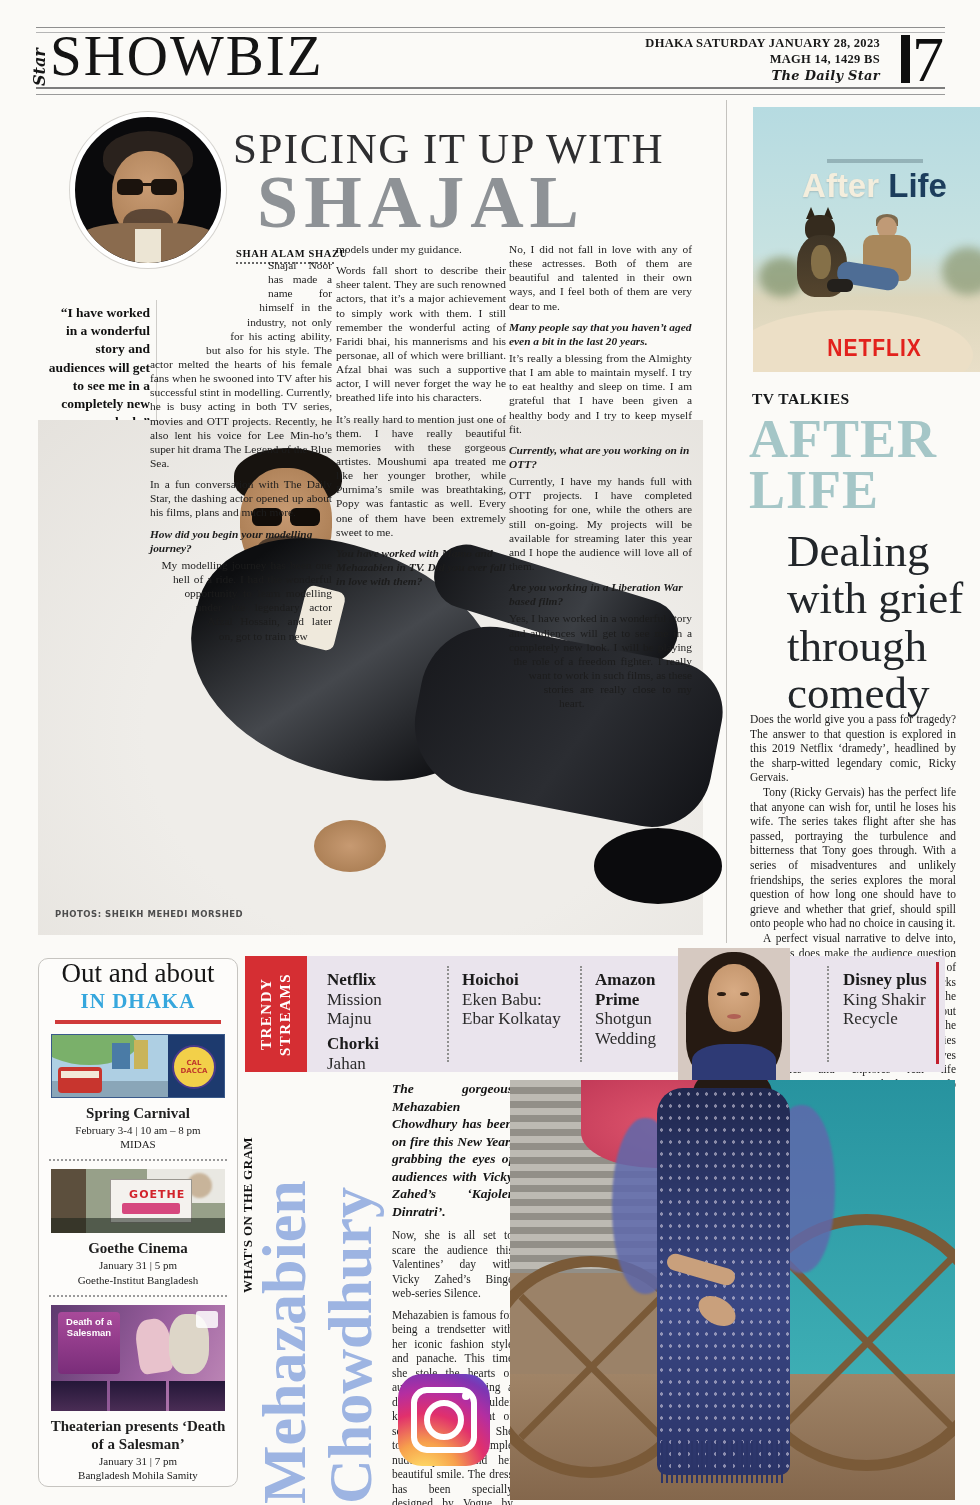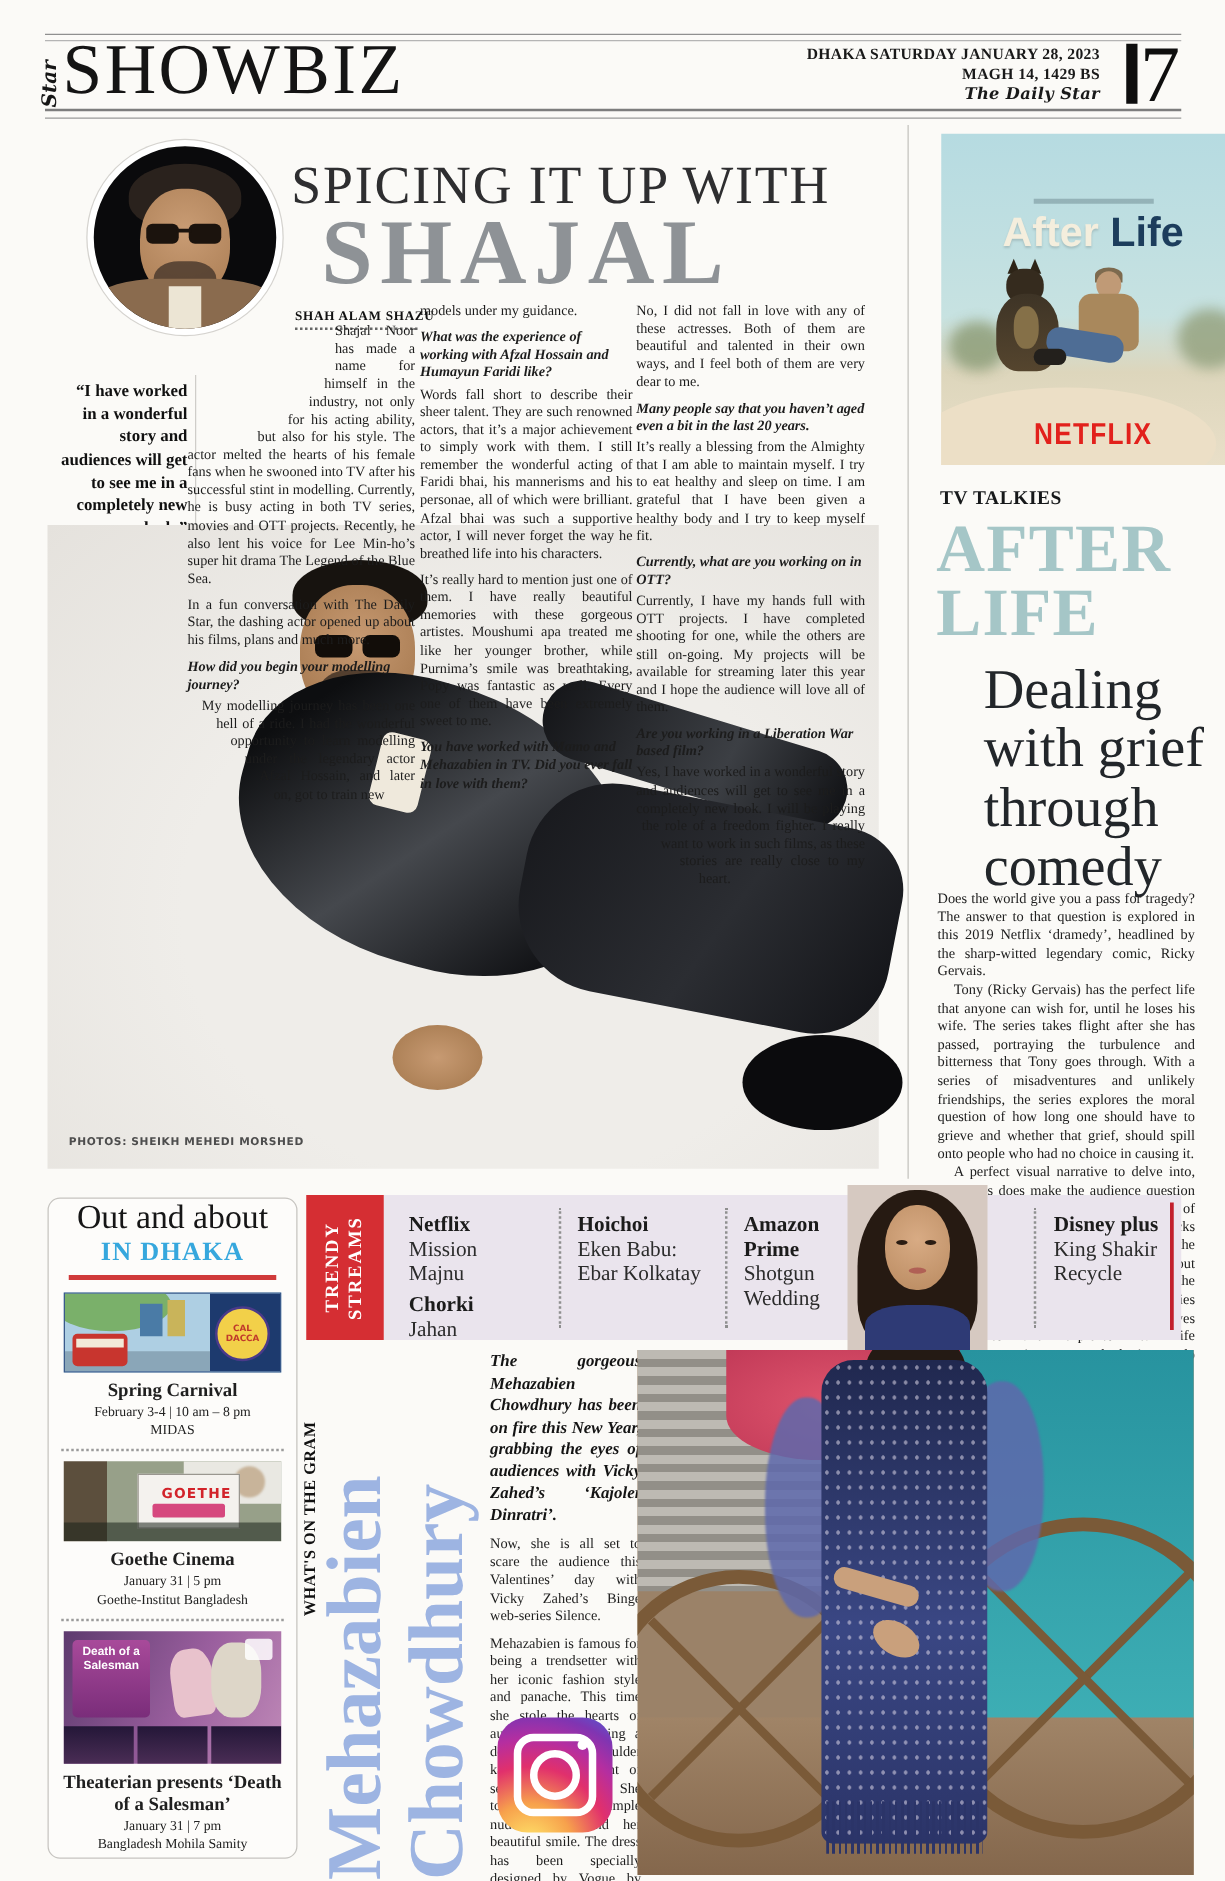--- a/index.html
+++ b/index.html
@@ -224,21 +224,20 @@
   <div class="col" id="col1">
     <div id="c1-shape"></div>
     <p>Shajal Noor has made a name for himself in the industry, not only for his acting ability, but also for his style. The actor melted the hearts of his female fans when he swooned into TV after his successful stint in modelling. Currently, he is busy acting in both TV series, movies and OTT projects. Recently, he also lent his voice for Lee Min-ho’s super hit drama The Legend of the Blue Sea.</p>
     <p>In a fun conversation with The Daily Star, the dashing actor opened up about his films, plans and much more.</p>
     <p class="q">How did you begin your modelling journey?</p>
     <p><span id="a1-shape"></span><span>My modelling journey has been one hell of a ride. I had the wonderful opportunity to learn modelling under the legendary actor Afzal Hossain, and later on, got to train new</span></p>
   </div>
 
   <div class="col" id="col2">
     <p>models under my guidance.</p>
-    <p class="q">What was the experience of working with Afzal Hossain and Humayun Faridi like?</p>
     <p>Words fall short to describe their sheer talent. They are such renowned actors, that it’s a major achievement to simply work with them. I still remember the wonderful acting of Faridi bhai, his mannerisms and his personae, all of which were brilliant. Afzal bhai was such a supportive actor, I will never forget the way he breathed life into his characters.</p>
     <p>It’s really hard to mention just one of them. I have really beautiful memories with these gorgeous artistes. Moushumi apa treated me like her younger brother, while Purnima’s smile was breathtaking, Popy was fantastic as well. Every one of them have been extremely sweet to me.</p>
     <p class="q">You have worked with Mamo and Mehazabien in TV. Did you ever fall in love with them?</p>
   </div>
 
   <div class="col" id="col3">
     <p>No, I did not fall in love with any of these actresses. Both of them are beautiful and talented in their own ways, and I feel both of them are very dear to me.</p>
     <p class="q">Many people say that you haven’t aged even a bit in the last 20 years.</p>
     <p>It’s really a blessing from the Almighty that I am able to maintain myself. I try to eat healthy and sleep on time. I am grateful that I have been given a healthy body and I try to keep myself fit.</p>
     <p class="q">Currently, what are you working on in OTT?</p>

